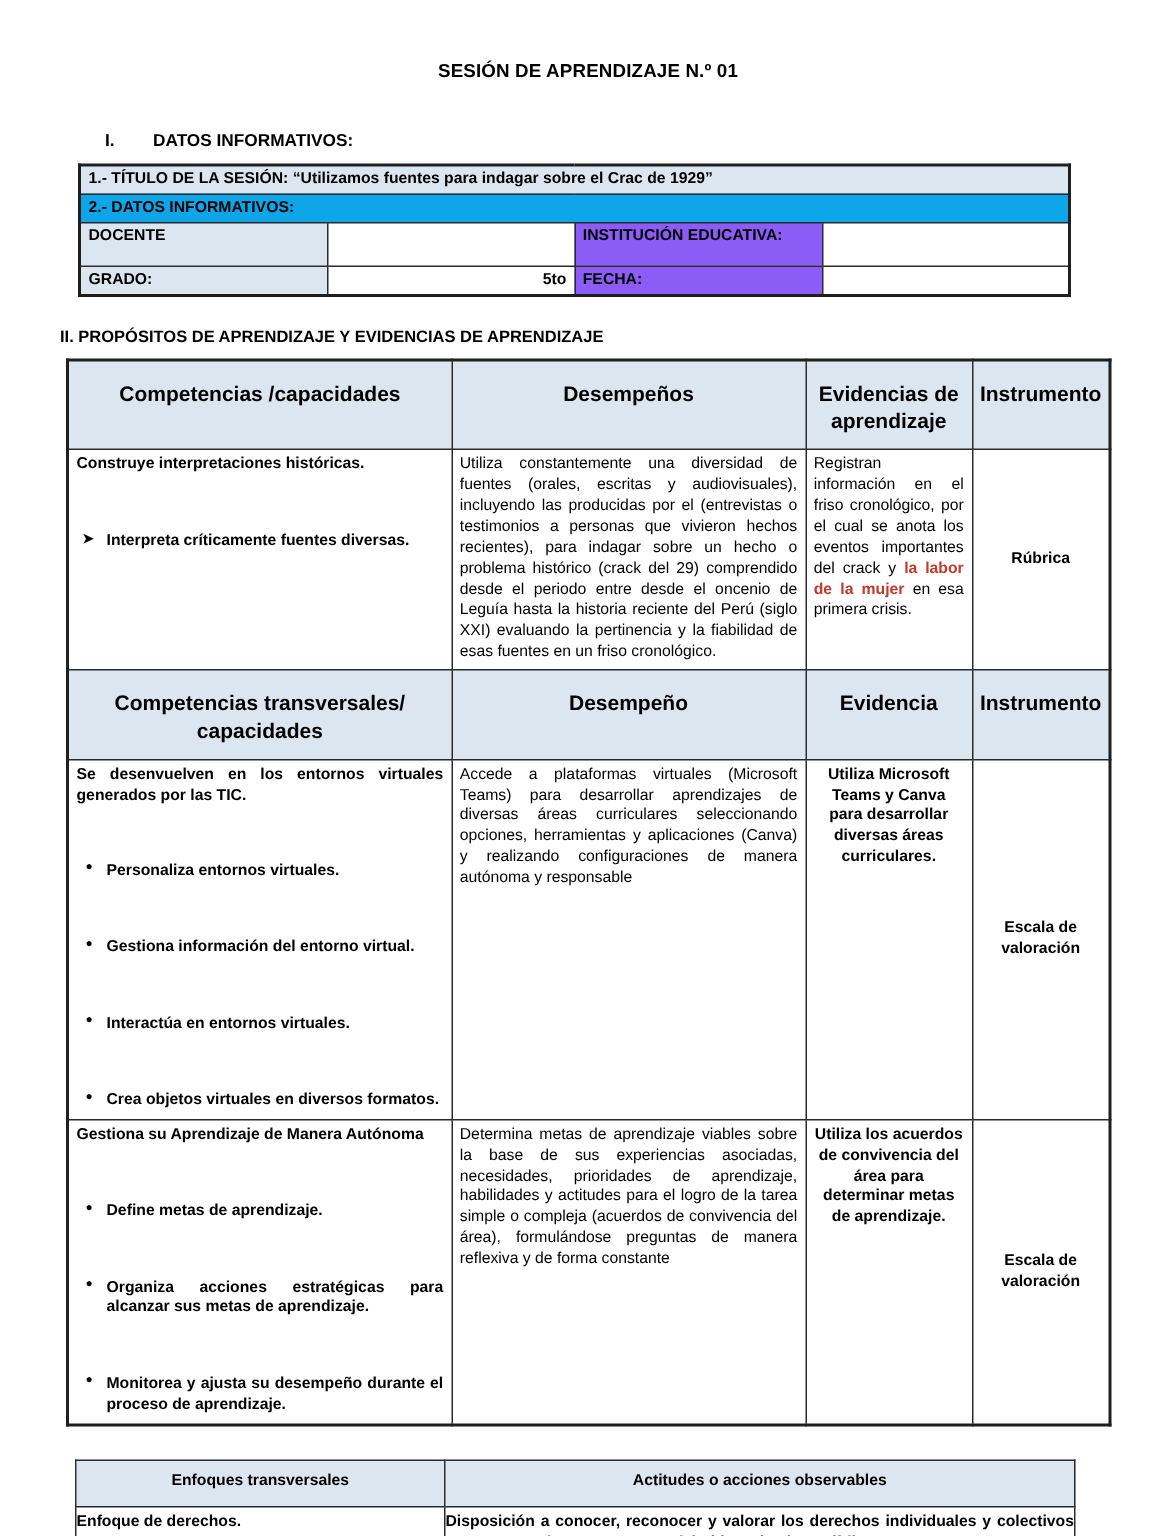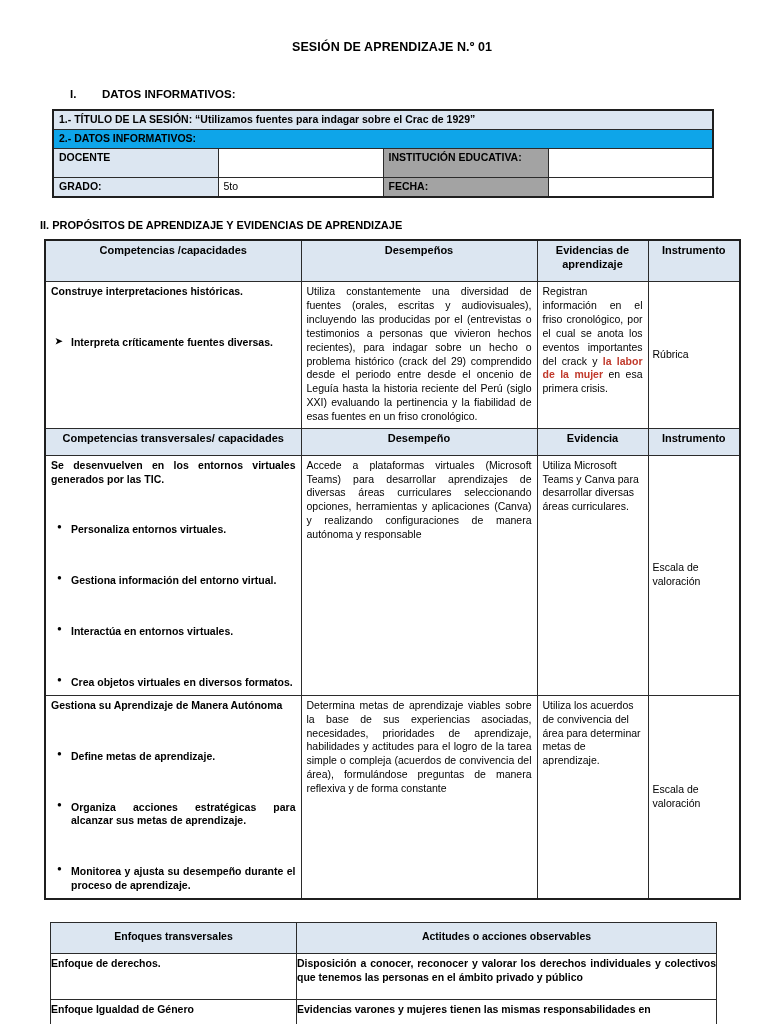--- a/index.html
+++ b/index.html
@@ -63,46 +63,46 @@
   #tbl-datos {
     width: 662px;
     margin: 9px 0 0 12px;
     border: 2px solid #1f1f1f;
   }
   #tbl-datos td { font-weight: bold; font-size: 10.5px; padding: 2px 5px; }
   #tbl-datos .r-titulo td { background: #dce6f1; }
   #tbl-datos .r-datos td { background: #0ea5e9; }
   #tbl-datos .c-doc { width: 82px; background: #dce6f1; }
   #tbl-datos .c-docv { width: 164px; }
-  #tbl-datos .c-ie { width: 218px; background: #a3a3a3; }
+  #tbl-datos .c-ie { width: 218px; background: #8b5cf6; }
   #tbl-datos .c-iev { width: auto; }
   #tbl-datos .cell-tall { height: 24px; }
-  #tbl-datos .grado-val { text-align: left; font-weight: normal; }
+  #tbl-datos .grado-val { text-align: right; font-weight: bold; }
 
   
   #tbl-prop {
     width: 695px;
     margin-left: 4px;
     border: 2px solid #1f1f1f;
   }
   #tbl-prop col.c1 { width: 256px; }
   #tbl-prop col.c2 { width: 236px; }
   #tbl-prop col.c3 { width: 111px; }
   #tbl-prop col.c4 { width: 92px; }
 
   #tbl-prop th {
     background: #dce6f1;
     text-align: center;
     font-weight: bold;
-    font-size: 11px;
-    padding: 2px 3px 9px 3px;
+    font-size: 14px;
+    padding: 12px 3px 9px 3px;
     line-height: 1.35;
   }
   .just { text-align: justify; text-justify: inter-word; }
-  .ctr  { text-align: left; }
+  .ctr  { text-align: center; font-weight: bold; }
   .red  { color: #c0392b; font-weight: bold; }
 
   .cap-title { font-weight: bold; margin: 0 0 1px 0; }
   ul.caps {
     margin: 0;
     padding-left: 20px;
     list-style: none;
   }
   ul.caps li {
     font-weight: bold;

